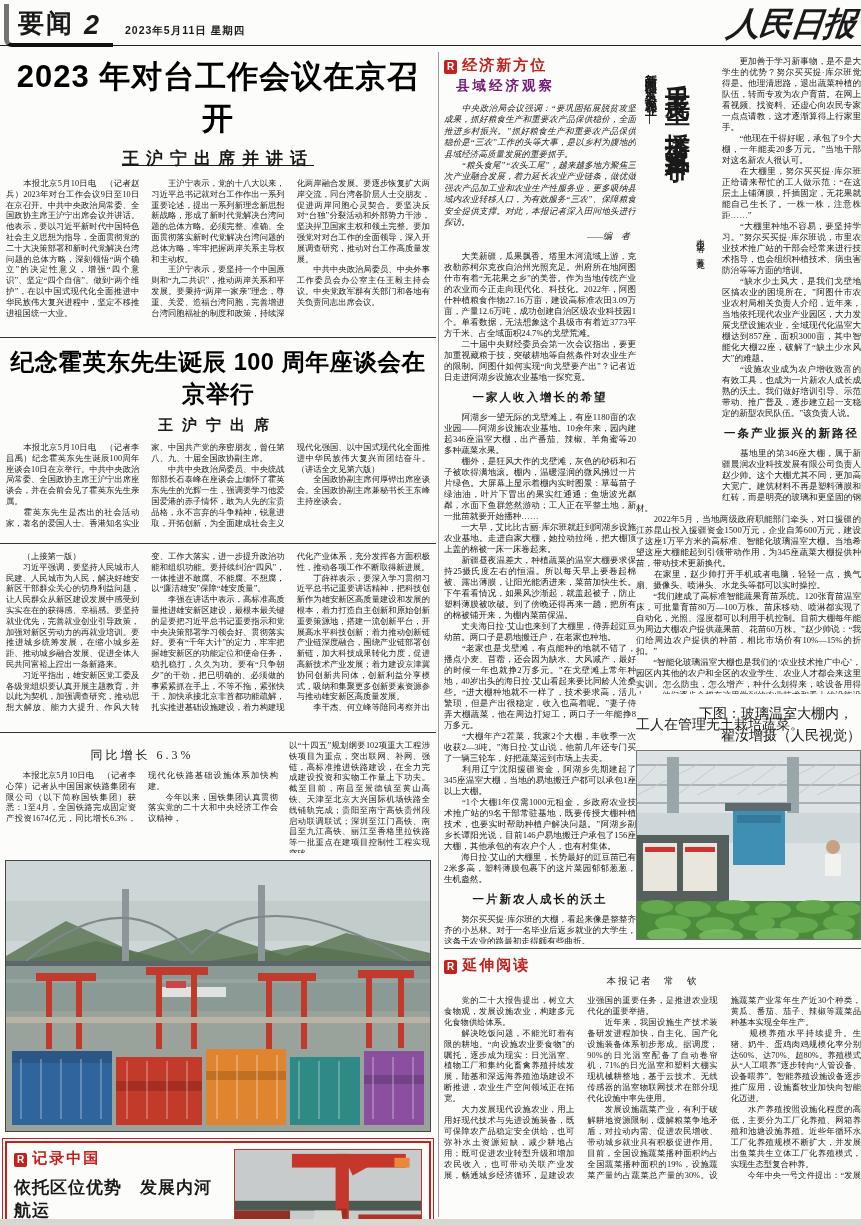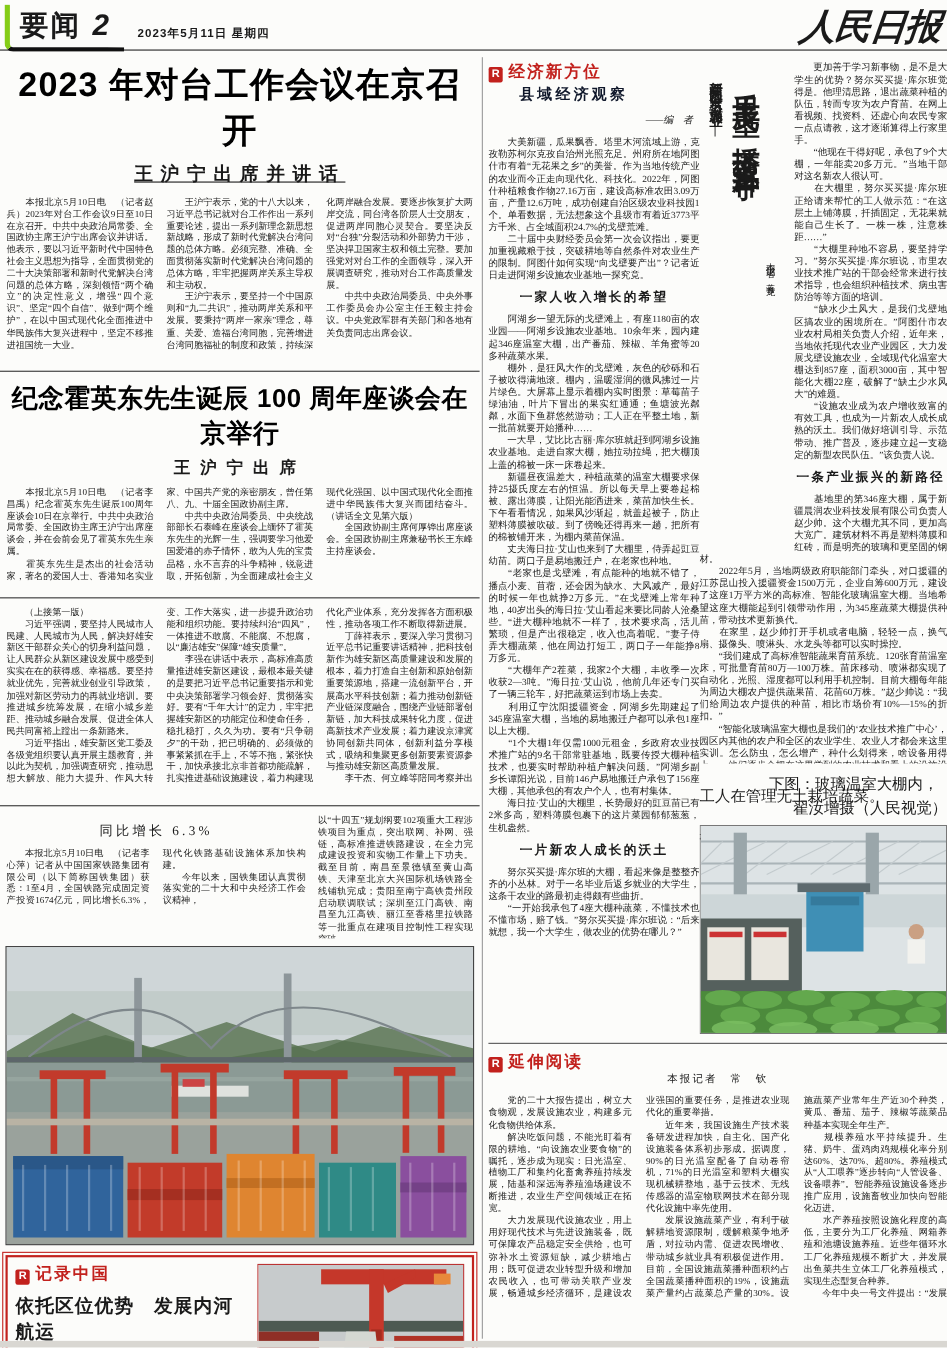--- a/index.html
+++ b/index.html
@@ -4,22 +4,22 @@
 <style>
   * { margin:0; padding:0; box-sizing:border-box; }
   html,body { background:#e9e7e2; }
   .page {
     position:relative; width:861px; height:1225px; margin:0 auto;
     background:#fcfcfa; color:#1a1a1a; overflow:hidden;
     font-family:"Liberation Serif","DejaVu Serif",serif;
   }
   
   .masthead { position:absolute; left:0; top:0; width:861px; height:46px; border-bottom:1px solid #222; }
-  .mh-left { position:absolute; left:4px; top:4px; display:flex; align-items:center;
-    border-left:5px solid #84cc16; border-bottom:4px solid #111; border-radius:0 0 0 8px;
+  .mh-left { position:absolute; left:4px; top:4px; display:flex; align-items:flex-end;
+    border-left:5px solid #737373; border-bottom:4px solid #111; border-radius:0 0 0 8px;
     padding:2px 14px 2px 9px; }
   .mh-section { font-family:"Liberation Sans","DejaVu Sans",sans-serif; font-weight:900; font-size:26px; letter-spacing:2px; }
   .mh-page { font-family:"Liberation Sans","DejaVu Sans",sans-serif; font-weight:900; font-size:27px; margin-left:10px; font-style:italic; }
   .mh-date { position:absolute; left:125px; top:24px; font-weight:bold; font-size:10.5px; letter-spacing:1px; font-family:"Liberation Sans","DejaVu Sans",sans-serif; }
   .mh-logo { position:absolute; right:6px; top:2px; font-size:33px; font-weight:900; font-style:italic;
     font-family:"Liberation Serif","DejaVu Serif",serif; letter-spacing:-1px; transform:skewX(-6deg); }
   
   .left-region  { position:absolute; left:0; top:46px; width:436px; }
   .vrule { position:absolute; left:438px; top:52px; width:1px; height:1165px; background:#9a9a9a; }
   .right-region { position:absolute; left:444px; top:46px; width:417px; }
@@ -56,21 +56,21 @@
   .record-text { width:212px; }
   .rtag { display:inline-block; background:#c2211d; color:#fff; font-family:"Liberation Sans","DejaVu Sans",sans-serif;
     font-weight:bold; font-size:10px; line-height:12px; padding:1px 3px; border-radius:2px; margin-right:5px; }
   .rtag-label { color:#c2211d; font-family:"Liberation Sans","DejaVu Sans",sans-serif; font-weight:900; font-size:15px; letter-spacing:2px; }
   .record-title { font-family:"Liberation Sans","DejaVu Sans",sans-serif; font-weight:900; font-size:17px; letter-spacing:1px; margin:8px 0 7px; }
   .record-photo { flex:1; border:1px solid #b33; }
   
   .econ-row { display:flex; }
   .econ-mid { width:192px; height:898px; overflow:hidden; padding-top:10px; }
   .econ-tagline { margin-bottom:2px; }
-  .econ-tag2 { color:#0f172a; font-family:"Liberation Sans","DejaVu Sans",sans-serif; font-weight:bold; font-size:13.5px; letter-spacing:3px; margin:2px 0 8px 28px; }
+  .econ-tag2 { color:#701a75; font-family:"Liberation Sans","DejaVu Sans",sans-serif; font-weight:bold; font-size:13.5px; letter-spacing:3px; margin:2px 0 8px 12px; }
   .editor-note { font-style:italic; font-size:8.6px; line-height:11.4px; text-align:justify; white-space:pre-wrap; color:#222; }
   .editor-sign { text-align:right; font-style:italic; font-size:9px; margin:2px 6px 8px 0; }
   .econ-btext { font-size:8.6px; line-height:11px; text-align:justify; white-space:pre-wrap; }
   .econ-sub { text-align:center; font-family:"Liberation Sans","DejaVu Sans",sans-serif; font-weight:900; font-size:11.5px; letter-spacing:2px; margin:7px 0; }
   .econ-rest { position:relative; width:225px; height:898px; margin-left:0; overflow:hidden; }
   .vert-block { float:left; width:86px; height:438px; display:flex; flex-direction:row; padding:8px 2px 0 6px; }
   .vert { writing-mode:vertical-rl; }
   .vkicker { font-size:12px; font-weight:bold; letter-spacing:3px; height:240px; margin-right:3px; font-family:"Liberation Serif","DejaVu Serif",serif; }
   .vtitle { font-family:"Liberation Sans","DejaVu Sans",sans-serif; font-weight:900; font-size:25px; letter-spacing:5px; height:424px; }
   .vbyline { font-size:8.5px; margin-top:168px; letter-spacing:2px; height:200px; }
@@ -266,20 +266,22 @@
   </div>
 
   <div class="right-region">
     <div class="econ-row">
 
       <div class="econ-mid">
         <div class="econ-tagline">
           <span class="rtag">R</span><span class="rtag-label">经济新方位</span>
         </div>
         <div class="econ-tag2">县域经济观察</div>
+        <div class="editor-note">　　中央政治局会议强调：“要巩固拓展脱贫攻坚成果，抓好粮食生产和重要农产品保供稳价，全面推进乡村振兴。”抓好粮食生产和重要农产品保供稳价是“三农”工作的头等大事，是以乡村为腹地的县域经济高质量发展的重要抓手。
+　　“粮头食尾”“农头工尾”，越来越多地方聚焦三次产业融合发展，着力延长农业产业链条，做优做强农产品加工业和农业生产性服务业，更多吸纳县域内农业转移人口，为有效服务“三农”、保障粮食安全提供支撑。对此，本报记者深入田间地头进行探访。</div>
         <div class="editor-sign">——编　者</div>
         <div class="econ-btext">　　大美新疆，瓜果飘香。塔里木河流域上游，克孜勒苏柯尔克孜自治州光照充足。州府所在地阿图什市有着“无花果之乡”的美誉。作为当地传统产业的农业而今正走向现代化、科技化。2022年，阿图什种植粮食作物27.16万亩，建设高标准农田3.09万亩，产量12.6万吨，成功创建自治区级农业科技园1个。单看数据，无法想象这个县级市有着近3773平方千米、占全域面积24.7%的戈壁荒滩。
 　　二十届中央财经委员会第一次会议指出，要更加重视藏粮于技，突破耕地等自然条件对农业生产的限制。阿图什如何实现“向戈壁要产出”？记者近日走进阿湖乡设施农业基地一探究竟。</div>
         <div class="econ-sub">一家人收入增长的希望</div>
         <div class="econ-btext">　　阿湖乡一望无际的戈壁滩上，有座1180亩的农业园——阿湖乡设施农业基地。10余年来，园内建起346座温室大棚，出产番茄、辣椒、羊角蜜等20多种蔬菜水果。
 　　棚外，是狂风大作的戈壁滩，灰色的砂砾和石子被吹得满地滚。棚内，温暖湿润的微风拂过一片片绿色。大屏幕上显示着棚内实时图景：草莓苗子绿油油，叶片下冒出的果实红通通；鱼塘波光粼粼，水面下鱼群悠然游动；工人正在平整土地，新一批苗就要开始播种……
 　　一大早，艾比比古丽·库尔班就赶到阿湖乡设施农业基地。走进自家大棚，她拉动拉绳，把大棚顶上盖的棉被一床一床卷起来。
 　　新疆昼夜温差大，种植蔬菜的温室大棚要求保持25摄氏度左右的恒温。所以每天早上要卷起棉被、露出薄膜，让阳光能洒进来，菜苗加快生长。下午看看情况，如果风沙渐起，就盖起被子，防止塑料薄膜被吹破。到了傍晚还得再来一趟，把所有的棉被铺开来，为棚内菜苗保温。
 　　丈夫海日拉·艾山也来到了大棚里，侍弄起豇豆幼苗。两口子是易地搬迁户，在老家也种地。
 　　“老家也是戈壁滩，有点能种的地就不错了，播点小麦、苜蓿，还会因为缺水、大风减产，最好的时候一年也就挣2万多元。”在戈壁滩上常年种地，40岁出头的海日拉·艾山看起来要比同龄人沧桑些。“进大棚种地就不一样了，技术要求高，活儿繁琐，但是产出很稳定，收入也高着呢。”妻子侍弄大棚蔬菜，他在周边打短工，两口子一年能挣8万多元。

